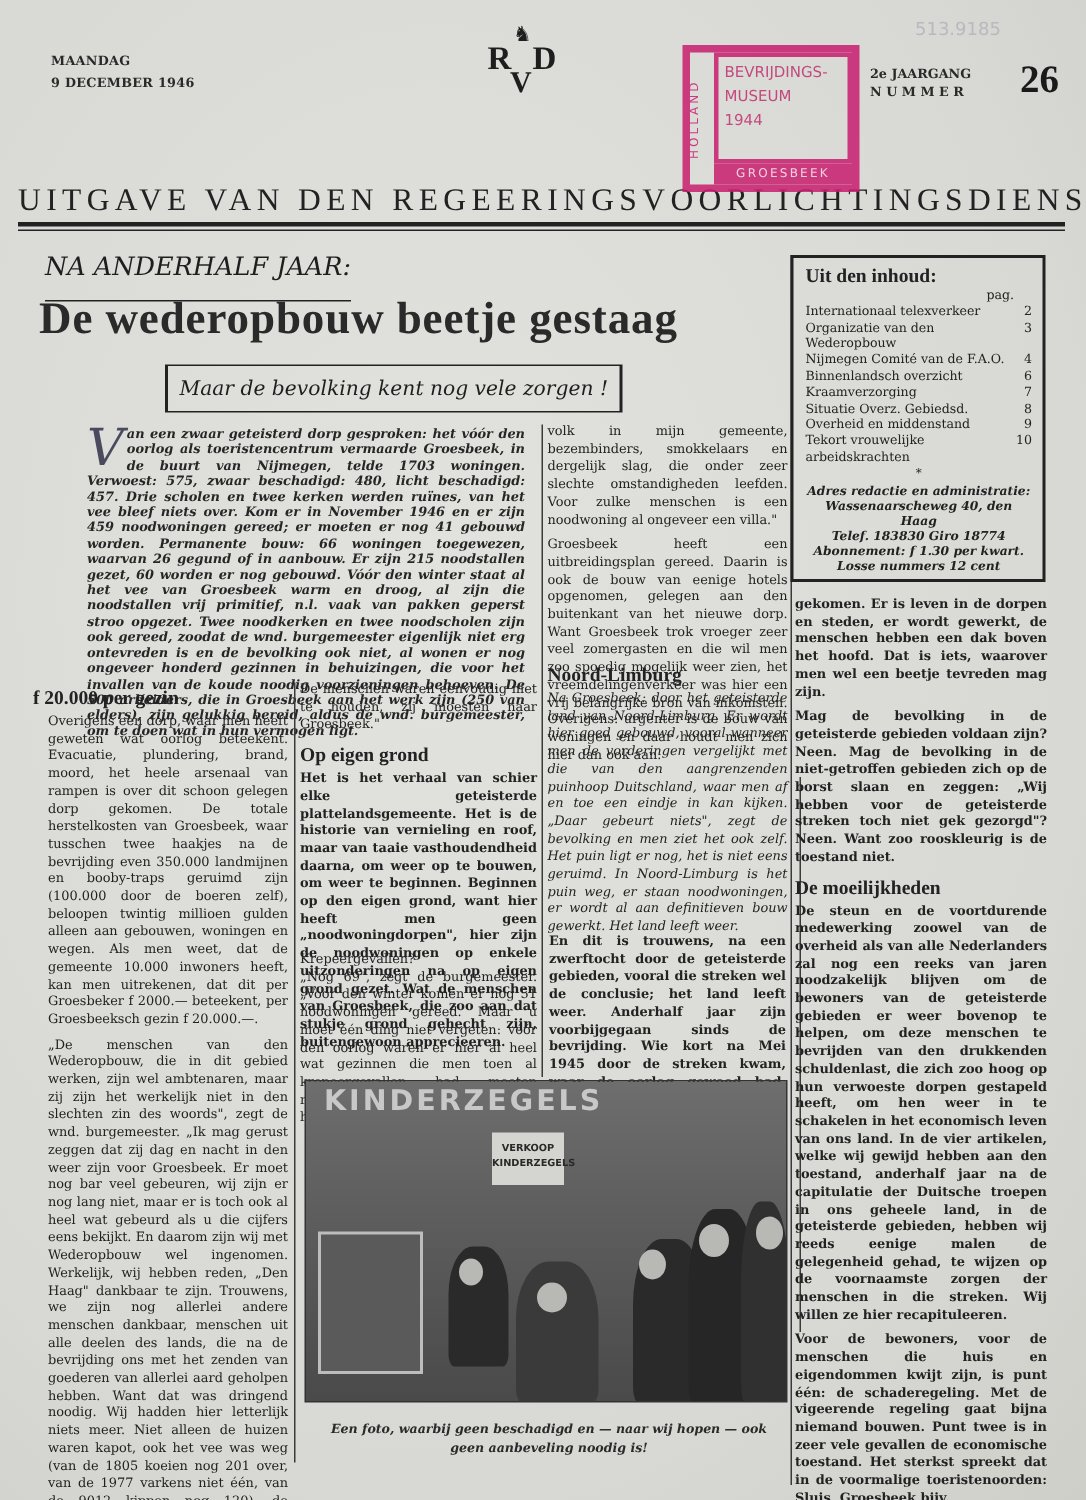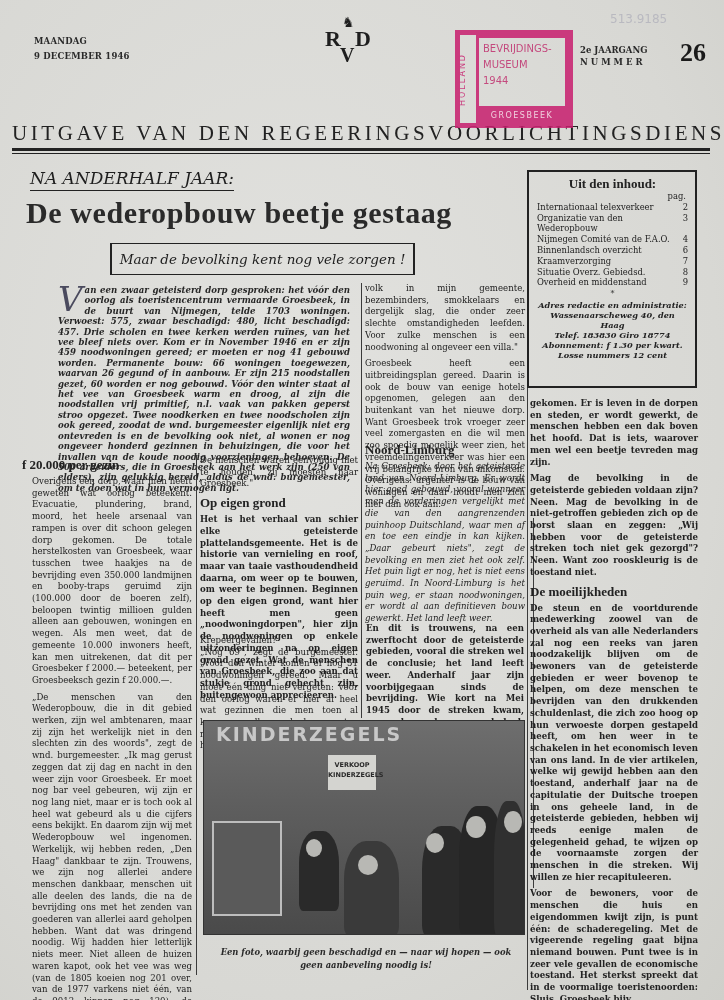--- a/index.html
+++ b/index.html
@@ -27,21 +27,21 @@
   .rule2 { left: 12px; top: 153px; width: 698px; height: 1px; background: #222; }
   .vol { left: 580px; top: 44px; font-size: 8.5px; line-height: 12px; font-weight: bold; color: #2a2a2a; }
   .vol .nr { letter-spacing: 3px; }
   .num { left: 680px; top: 38px; font-size: 26px; font-weight: bold; font-family: "Liberation Serif", serif; color: #1a1a1a; }
   .stamp { left: 455px; top: 30px; width: 118px; height: 98px; border: 5px solid #c81e6e; opacity: 0.85; }
   .stamp .side { position: absolute; left: -2px; top: 0; width: 12px; height: 88px; writing-mode: vertical-rl; transform: rotate(180deg); font-family: "DejaVu Sans", sans-serif; font-size: 8px; color: #c81e6e; letter-spacing: 2px; text-align: center; }
   .stamp .in { position: absolute; left: 16px; top: 0; right: 0; bottom: 14px; border: 3px solid #c81e6e; padding: 3px 4px; font-family: "DejaVu Sans", sans-serif; font-size: 10px; line-height: 16px; color: #c0306e; }
   .stamp .bot { position: absolute; left: 16px; right: 0; bottom: 0; height: 14px; background: #c81e6e; color: #f5d0e0; font-family: "DejaVu Sans", sans-serif; font-size: 8px; text-align: center; letter-spacing: 1.5px; line-height: 14px; }
   .pencil { left: 610px; top: 12px; font-family: "DejaVu Sans", sans-serif; font-size: 12px; color: #b9b9c0; }
 
-  .kicker { left: 30px; top: 168px; font-family: "DejaVu Serif", serif; font-style: italic; font-size: 17px; color: #1e1e1e; padding-bottom: 2px; border-bottom: 1px solid #222; }
+  .kicker { left: 30px; top: 168px; font-family: "DejaVu Serif", serif; font-style: italic; font-size: 17px; color: #1e1e1e; padding-bottom: 12px; border-bottom: 1px solid #222; }
   .headline { left: 26px; top: 196px; font-family: "Liberation Serif", serif; font-weight: bold; font-size: 30px; letter-spacing: 0.6px; color: #2a2a2a; }
   .deck { left: 110px; top: 243px; width: 305px; height: 32px; border: 1px solid #222; border-left-width: 2px; border-right-width: 2px; font-style: italic; font-family: "DejaVu Serif", serif; font-size: 13.5px; line-height: 30px; text-align: center; }
 
   .lede { left: 58px; top: 285px; width: 292px; font-family: "DejaVu Serif", serif; font-style: italic; font-weight: bold; font-size: 8.6px; line-height: 10.4px; text-align: justify; color: #262626; }
   .lede .dropcap { float: left; font-size: 34px; line-height: 28px; font-style: italic; font-weight: normal; margin-right: 2px; margin-top: 0; color: #4a4a5e; }
 
   .col { font-family: "DejaVu Serif", serif; font-size: 8.6px; line-height: 11.7px; text-align: justify; color: #222; }
   .col p { margin-bottom: 5px; }
   .col .sub { font-family: "Liberation Serif", serif; font-weight: bold; font-size: 13px; line-height: 16px; margin: 2px 0 3px 0; }
   .col .subsm { font-size: 8.6px; margin-top: 12px; }
@@ -56,22 +56,22 @@
   .twocol > div { width: 158px; }
   .c4 { left: 530px; top: 398px; width: 168px; }
 
   .vline { background: #3a3a3a; width: 1px; }
   .vl1 { left: 196px; top: 455px; height: 520px; }
   .vl2 { left: 361px; top: 283px; height: 435px; }
   .vl3 { left: 527px; top: 170px; height: 820px; }
   .vl4 { left: 533px; top: 518px; height: 370px; }
 
   .toc { left: 527px; top: 170px; width: 170px; height: 218px; border: 2px solid #222; padding: 4px 7px 4px 8px; font-family: "DejaVu Serif", serif; font-size: 8.4px; line-height: 10.8px; color: #222; }
-  .toc .t-title { text-align: center; font-family: "Liberation Serif", serif; font-weight: bold; font-size: 13px; line-height: 15px; }
-  .toc .pag { text-align: right; margin-right: 2px; }
+  .toc .t-title { text-align: left; font-family: "Liberation Serif", serif; font-weight: bold; font-size: 13px; line-height: 15px; }
+  .toc .pag { text-align: right; margin-right: 12px; }
   .toc .row { display: flex; justify-content: space-between; }
   .toc .row .lbl { flex: 1; }
   .toc .row .pg { width: 14px; text-align: right; }
   .toc .star { text-align: center; font-size: 8px; line-height: 12px; }
   .toc .addr { font-style: italic; font-weight: bold; text-align: center; font-size: 8.2px; line-height: 10px; }
 
   .photo { left: 203px; top: 720px; width: 322px; height: 215px; border: 1px solid #333; overflow: hidden;
     background: linear-gradient(180deg, #6e6e6e 0%, #5e5e5e 40%, #4a4a4a 100%); }
   .photo .sign { position: absolute; left: 12px; top: 2px; font-family: "DejaVu Sans", sans-serif; font-weight: bold; font-size: 19px; letter-spacing: 2px; color: #c8c8c8; }
   .photo .plac { position: absolute; left: 124px; top: 34px; width: 48px; height: 35px; background: #d4d4d0; color: #2a2a2a; font-family: "DejaVu Sans", sans-serif; font-size: 6.5px; line-height: 10px; text-align: center; padding-top: 5px; font-weight: bold; }
@@ -208,20 +208,24 @@
         <span class="pg">7</span>
       </div>
     <div class="row">
         <span class="lbl">Situatie Overz. Gebiedsd.</span>
         <span class="pg">8</span>
       </div>
     <div class="row">
         <span class="lbl">Overheid en middenstand</span>
         <span class="pg">9</span>
       </div>
+    <div class="row">
+        <span class="lbl">Tekort vrouwelijke arbeidskrachten</span>
+        <span class="pg">10</span>
+      </div>
     <div class="star">*</div>
     <div class="addr">
       <div>Adres redactie en administratie:</div>
       <div>Wassenaarscheweg 40, den Haag</div>
       <div>Telef. 183830  Giro 18774</div>
       <div>Abonnement: f 1.30 per kwart.</div>
       <div>Losse nummers 12 cent</div>
     </div>
   </div>
 

